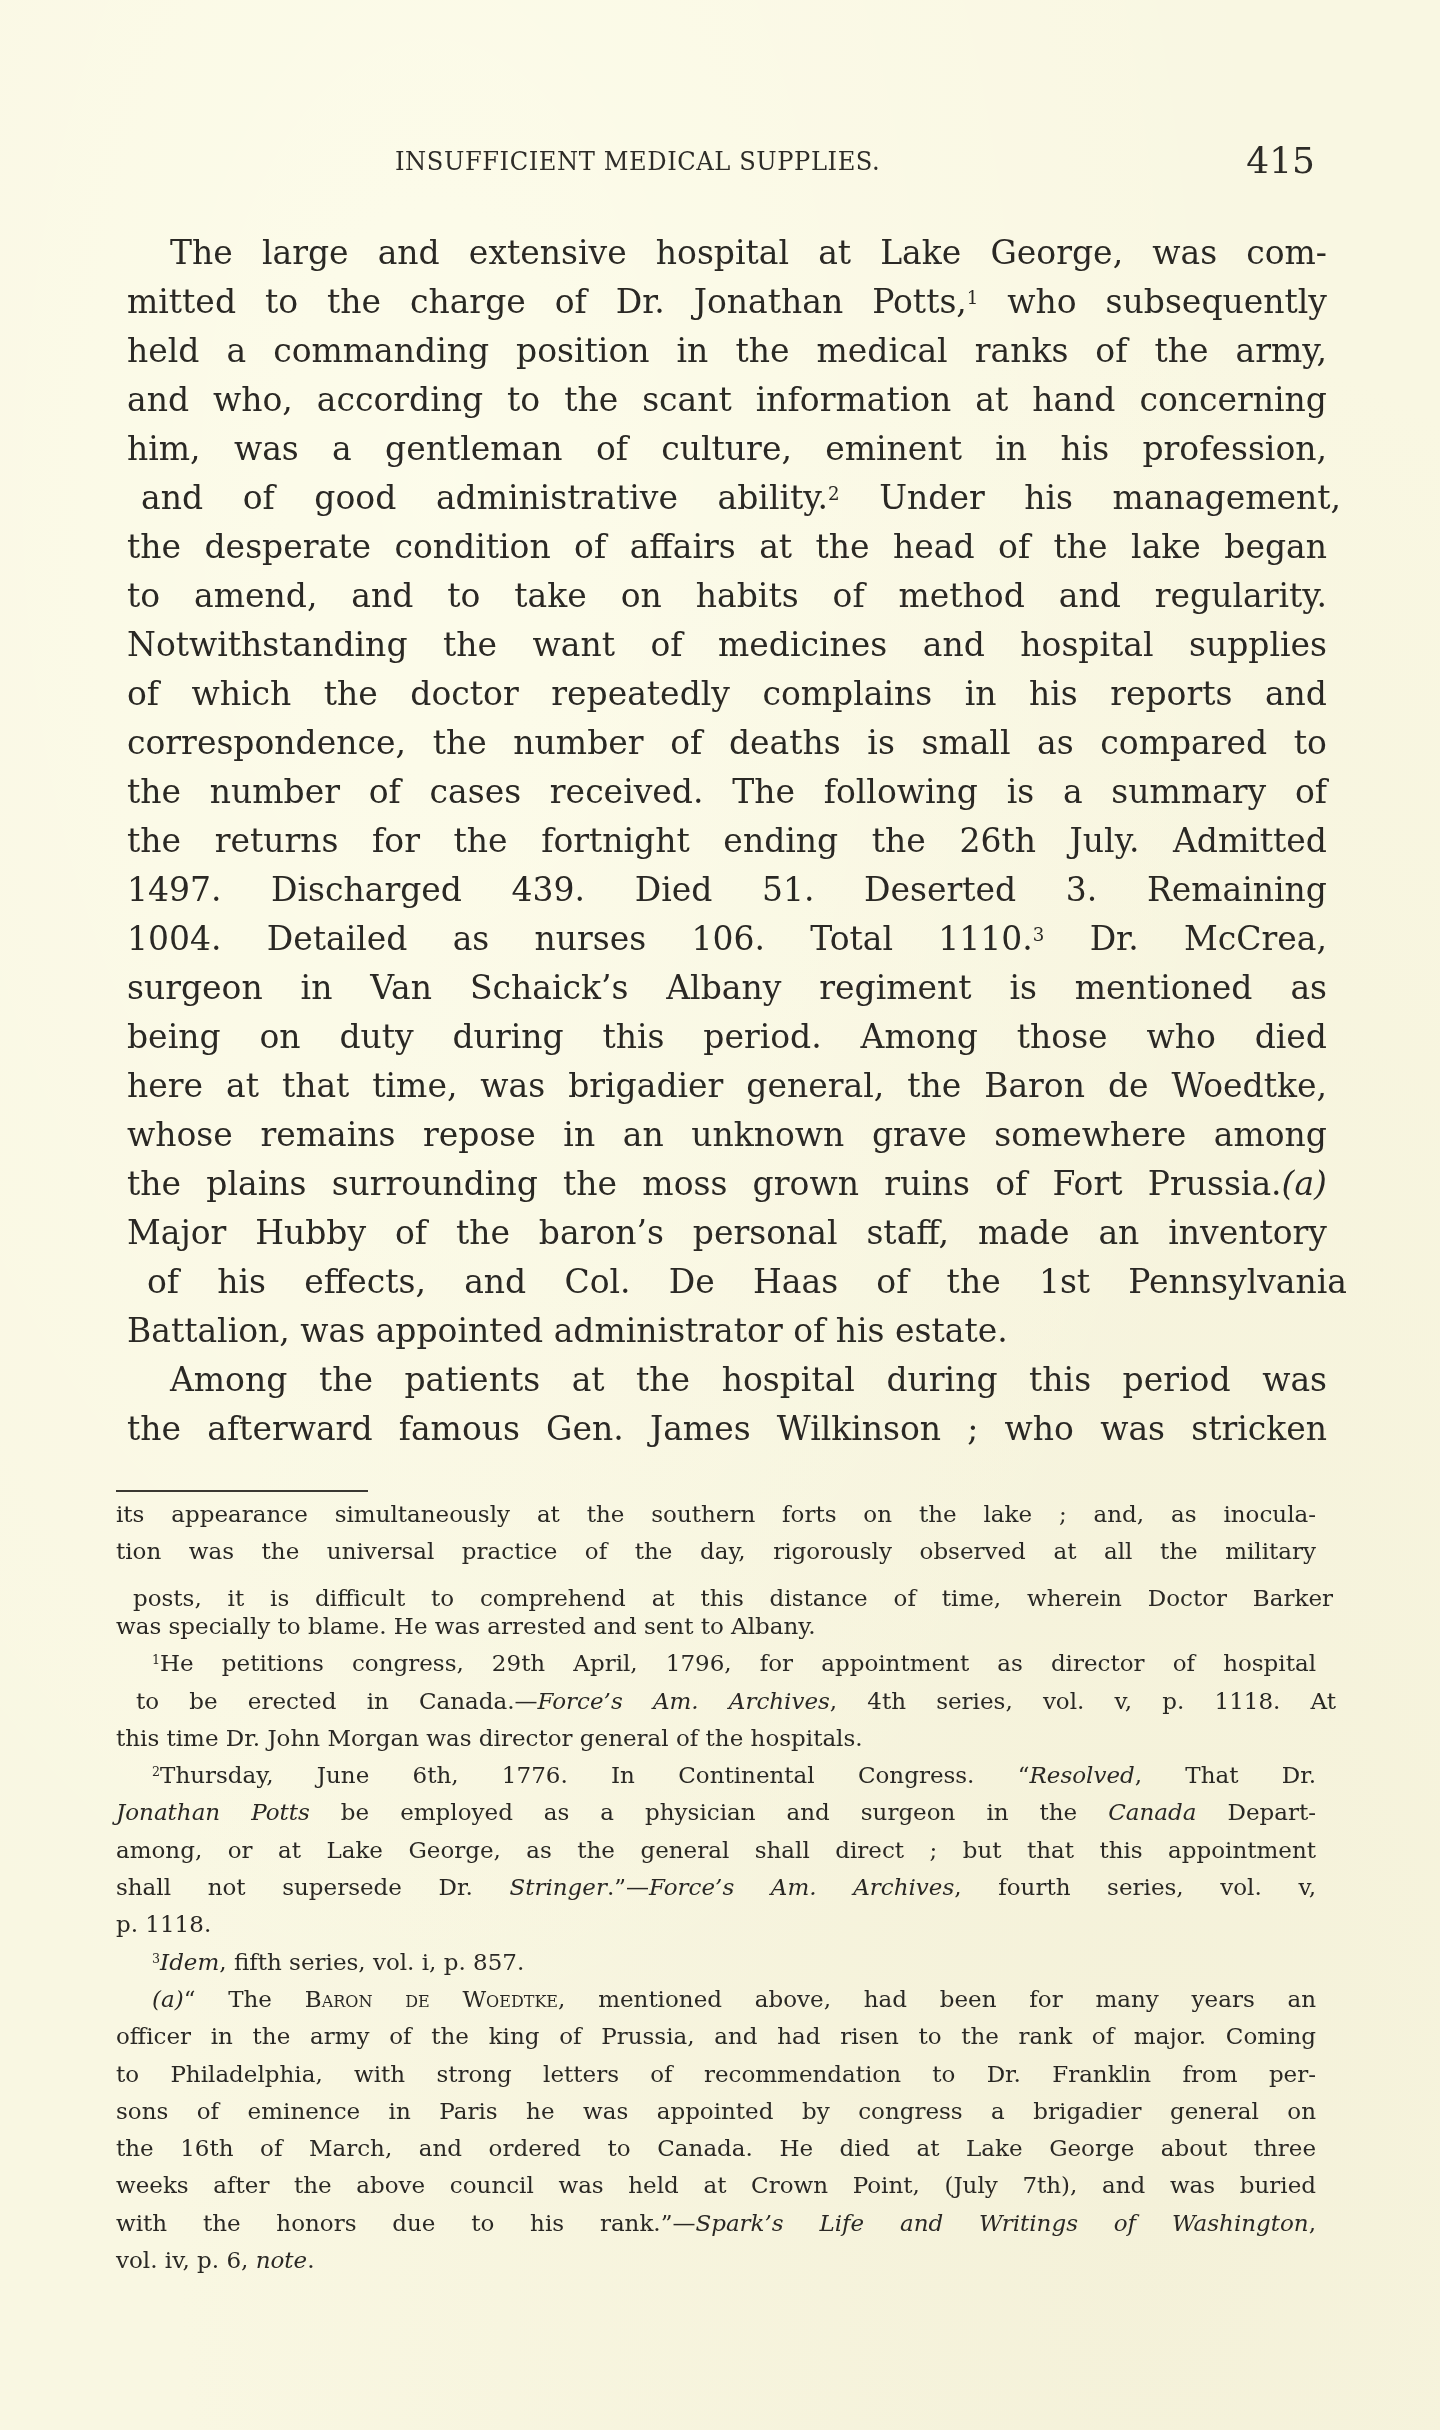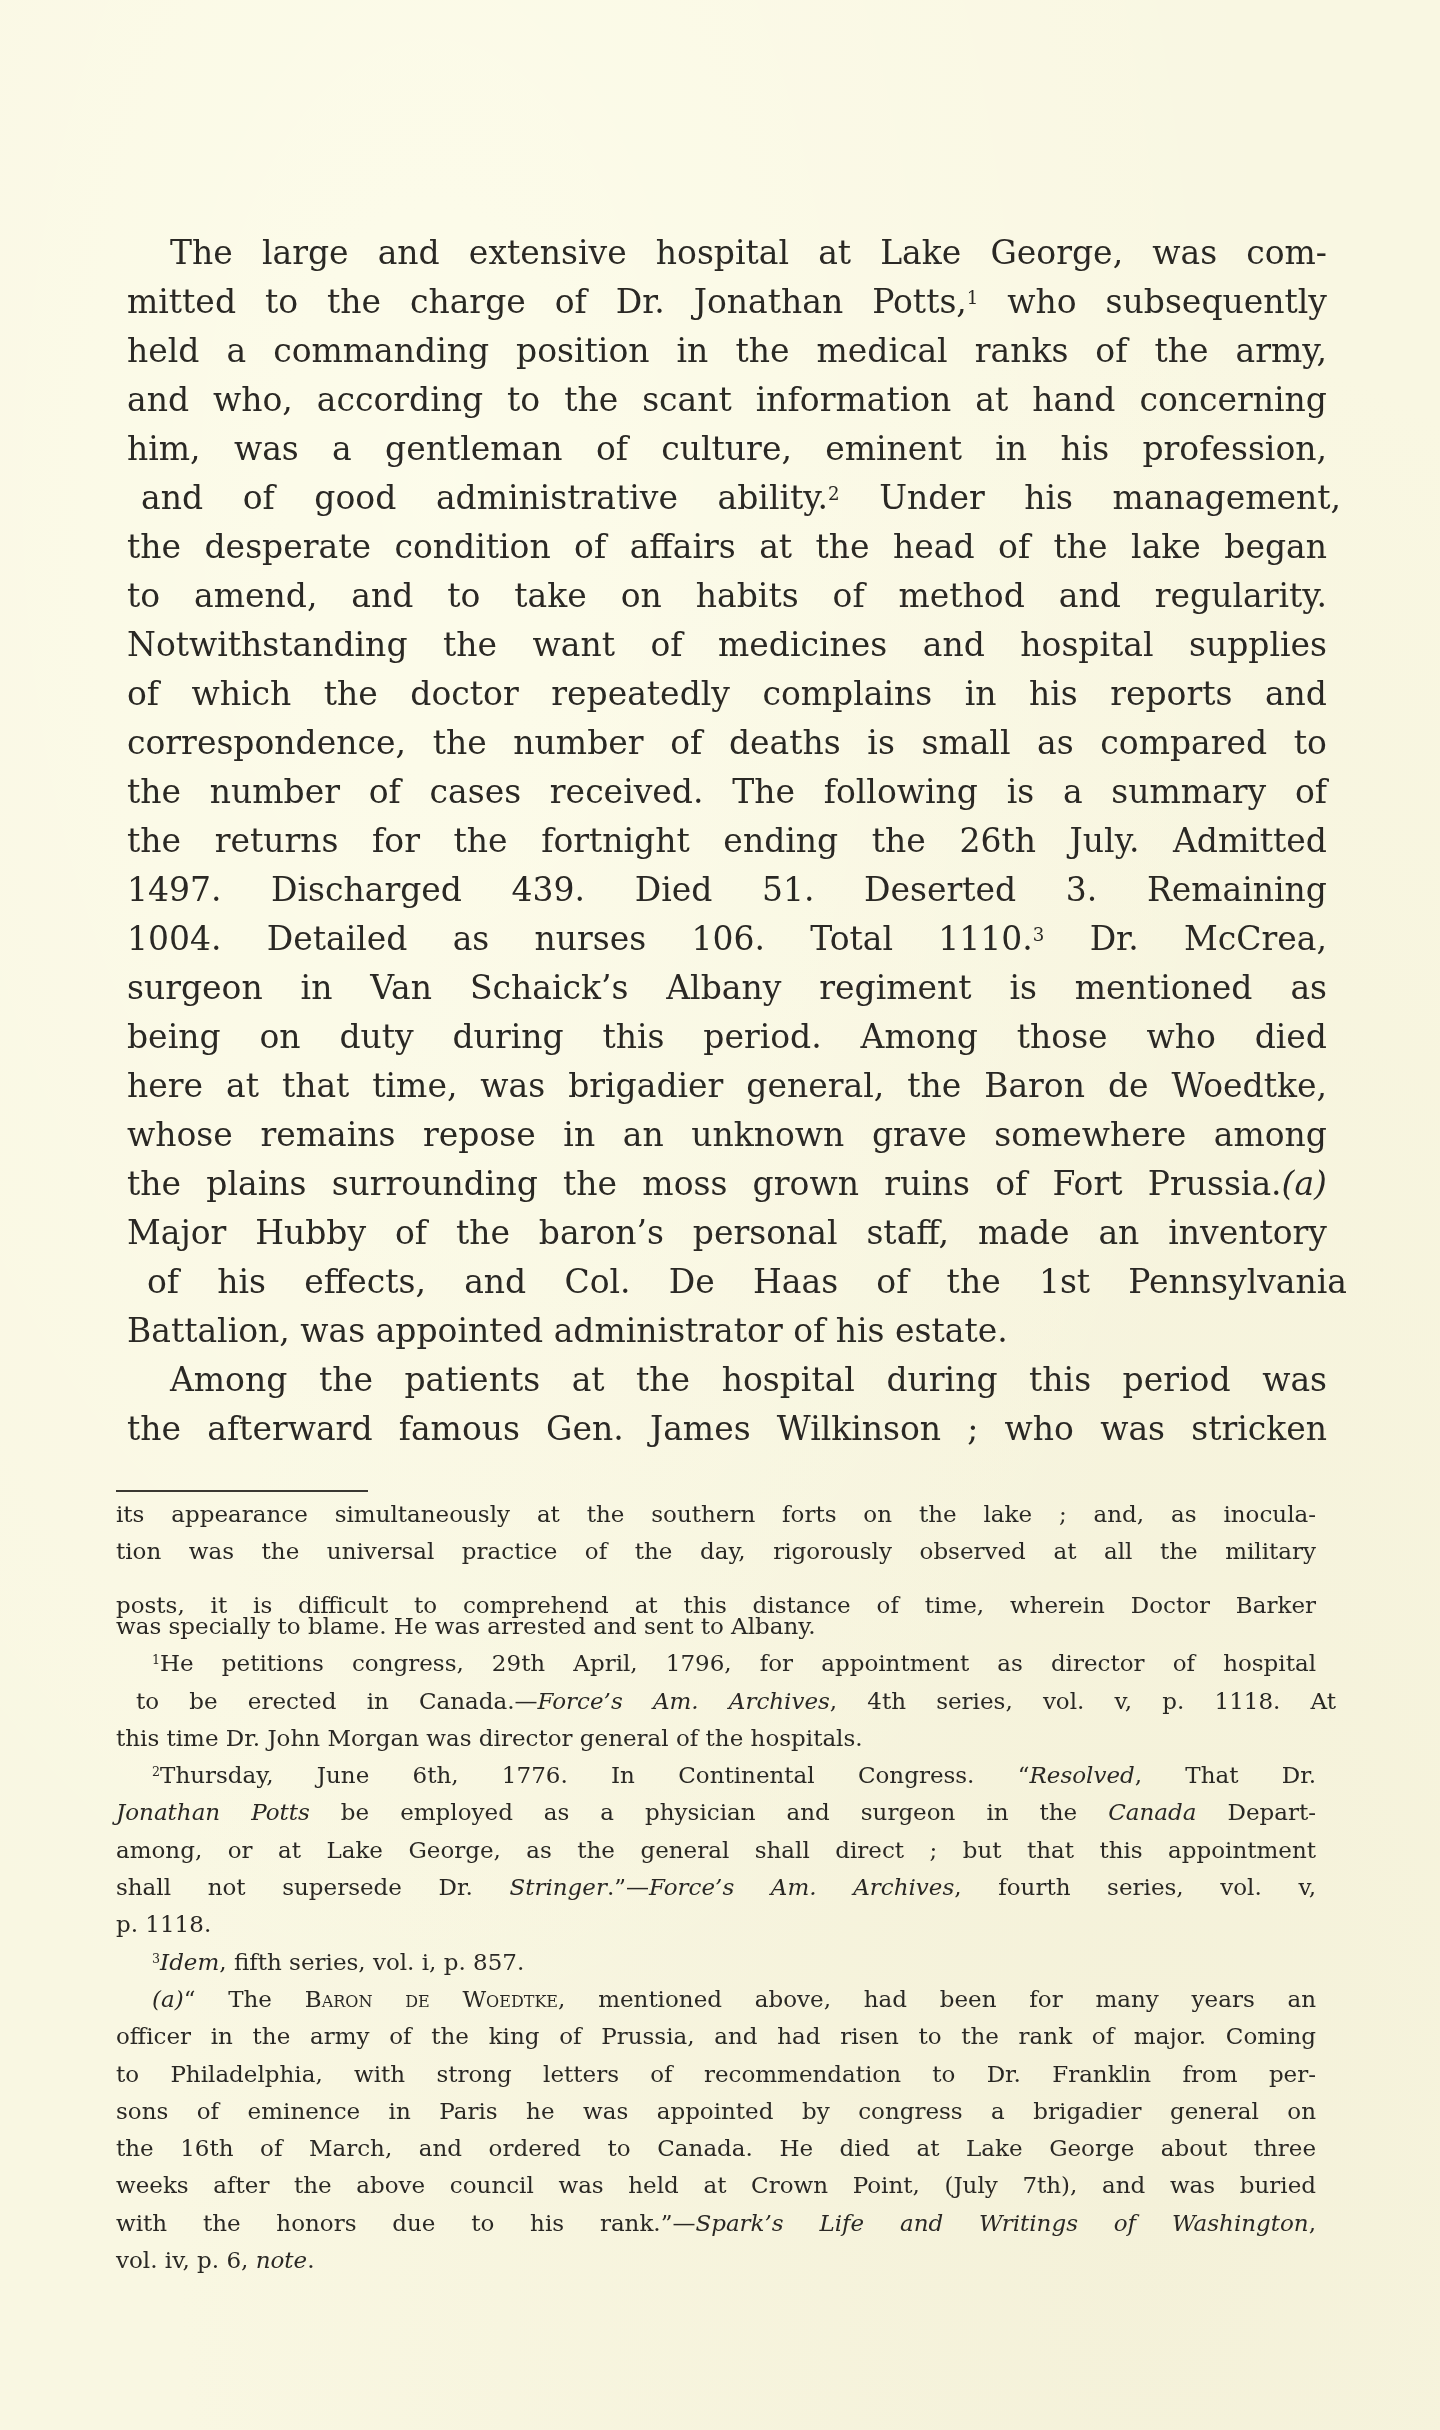--- a/index.html
+++ b/index.html
@@ -48,20 +48,24 @@
   .nline.last { text-align-last:left; }
   .nline.indent { padding-left:36px; width:1164px; }
   i, .it { font-style:italic; }
   .sc { font-variant:small-caps; }
 </style>
 </head>
 <body>
 
 <div class="page">
 
+  <div class="running-head">
+    <span class="running-title">INSUFFICIENT MEDICAL SUPPLIES.</span>
+    <span class="page-number">415</span>
+  </div>
 
   <div class="body-text">
     <div class="line indent" style="top:0px">The large and extensive hospital at Lake George, was com-</div>
     <div class="line" style="top: 49px;"><span>mitted to the charge of Dr. Jonathan Potts,</span><sup>1</sup> <span>who subsequently</span></div>
     <div class="line" style="top: 98px;">held a commanding position in the medical ranks of the army,</div>
     <div class="line" style="top: 147px;">and who, according to the scant information at hand concerning</div>
     <div class="line" style="top: 196px;">him, was a gentleman of culture, eminent in his profession,</div>
     <div class="line" style="top: 245px; margin-left: 14px;"><span>and of good administrative ability.</span><sup>2</sup> <span>Under his management,</span></div>
     <div class="line" style="top: 294px;">the desperate condition of affairs at the head of the lake began</div>
     <div class="line" style="top: 343px;">to amend, and to take on habits of method and regularity.</div>
@@ -82,21 +86,21 @@
     <div class="line last" style="top: 1078px;">Battalion, was appointed administrator of his estate.</div>
     <div class="line indent" style="top: 1127px;">Among the patients at the hospital during this period was</div>
     <div class="line" style="top: 1176px;">the afterward famous Gen. James Wilkinson ; who was stricken</div>
   </div>
 
   <div class="rule"></div>
 
   <div class="notes">
     <div class="nline" style="top:0px">its appearance simultaneously at the southern forts on the lake ; and, as inocula-</div>
     <div class="nline" style="top: 37.3px;">tion was the universal practice of the day, rigorously observed at all the military</div>
-    <div class="nline" style="top: 91px;">posts, it is difficult to comprehend at this distance of time, wherein Doctor Barker</div>
+    <div class="nline" style="top: 84px; margin-left: 17px;">posts, it is difficult to comprehend at this distance of time, wherein Doctor Barker</div>
     <div class="nline last" style="top: 111.9px;">was specially to blame. He was arrested and sent to Albany.</div>
 
     <div class="nline indent" style="top: 149.2px;"><sup>1</sup><span>He petitions congress, 29th April, 1796, for appointment as director of hospital</span></div>
     <div class="nline" style="top: 186.5px; margin-left: 20px;"><span>to be erected in Canada.—</span><i>Force’s Am. Archives</i><span>, 4th series, vol. v, p. 1118. At</span></div>
     <div class="nline last" style="top: 223.8px;">this time Dr. John Morgan was director general of the hospitals.</div>
 
     <div class="nline indent" style="top: 261.1px;"><sup>2</sup><span>Thursday, June 6th, 1776. In Continental Congress. “</span><i>Resolved</i><span>, That Dr.</span></div>
     <div class="nline" style="top: 298.4px;"><i>Jonathan Potts</i><span> be employed as a physician and surgeon in the </span><i>Canada</i><span> Depart-</span></div>
     <div class="nline" style="top: 335.7px;">among, or at Lake George, as the general shall direct ; but that this appointment</div>
     <div class="nline" style="top: 373px;"><span>shall not supersede Dr. </span><i>Stringer</i><span>.”—</span><i>Force’s Am. Archives</i><span>, fourth series, vol. v,</span></div>

